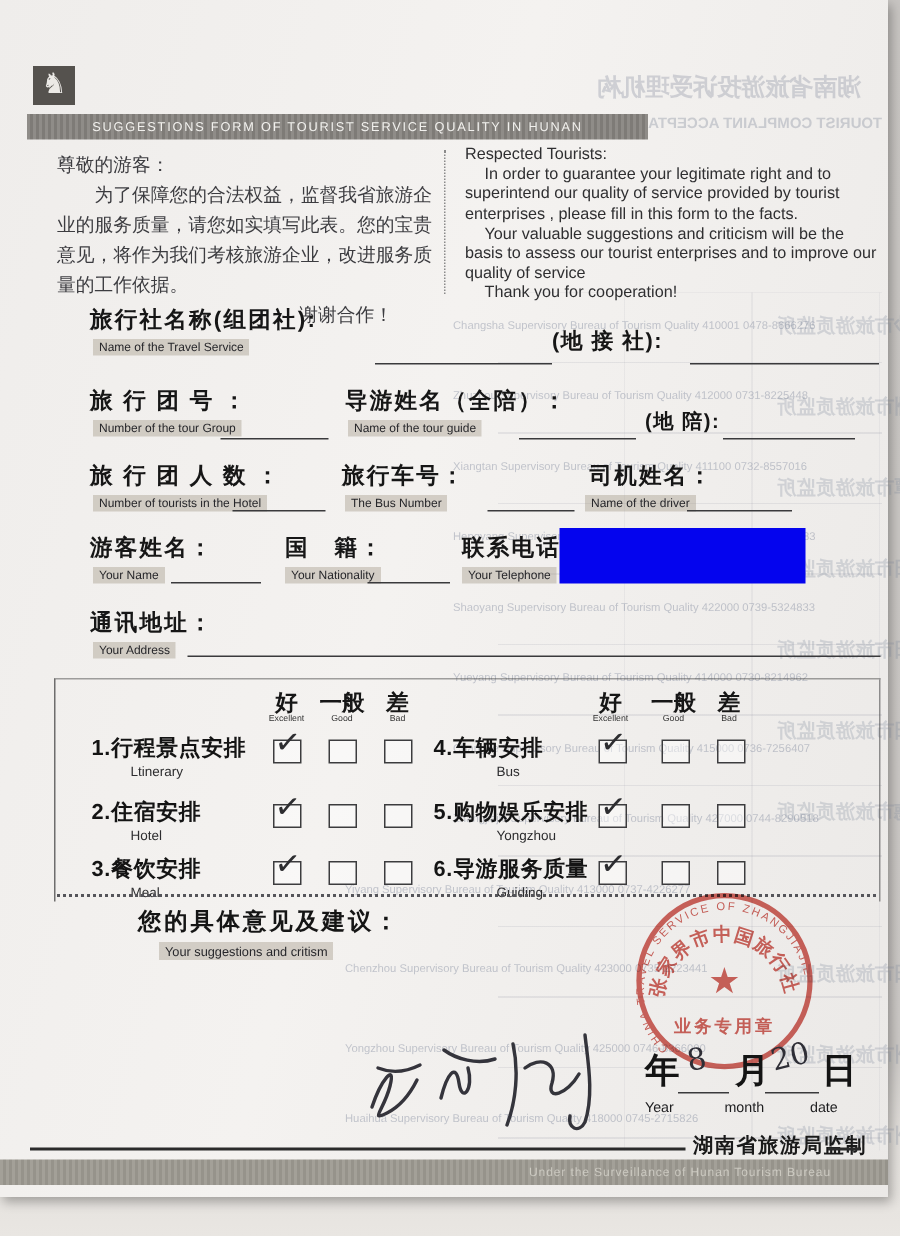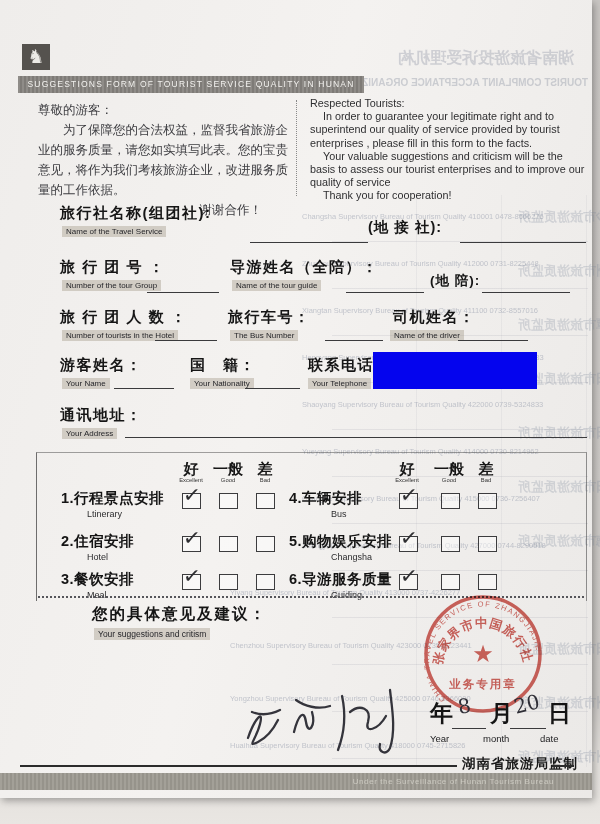--- a/index.html
+++ b/index.html
@@ -6,21 +6,21 @@
   body{width:600px;height:824px;background:linear-gradient(180deg,#c8c5c2 0%,#ccc9c6 85%,#e2dfdb 92%,#e9e6e2 100%);
        font-family:"Liberation Sans",sans-serif;overflow:hidden;position:relative;}
   .paper{position:absolute;left:0;top:0;width:592px;height:798px;
          background:linear-gradient(105deg,#efedeb 0%,#f4f2f0 45%,#ebe9e7 100%);
          box-shadow:2px 3px 7px rgba(0,0,0,.3);}
   .abs{position:absolute;}
   
   .logo{left:22px;top:44px;width:28px;height:26px;background:#55524e;color:#eceae6;
         font-size:19px;line-height:26px;text-align:center;}
   .title{left:56px;top:40px;font-size:23px;font-weight:700;letter-spacing:1px;color:#181818;white-space:nowrap;}
-  .banner{left:18px;top:76px;width:346px;height:17px;
+  .banner{left:18px;top:76px;width:414px;height:17px;
           background:repeating-linear-gradient(90deg,#8f8c88 0 2px,#7e7b77 2px 4px);
           color:#f2f1ee;font-size:8.5px;letter-spacing:1.2px;line-height:17px;text-align:center;white-space:nowrap;}
   
   .mirror{transform:scaleX(-1);}
   .bleed-title-zh{left:356px;top:48px;width:218px;font-size:16px;font-weight:700;color:rgba(122,130,148,.30);white-space:nowrap;}
   .bleed-title-en{left:288px;top:77px;width:300px;font-size:10px;font-weight:700;color:rgba(122,130,148,.33);white-space:nowrap;}
   .bleed-row{font-size:7.5px;color:rgba(98,108,134,.34);white-space:nowrap;overflow:hidden;}
   .bleed-zh{font-size:13px;font-weight:700;color:rgba(120,130,152,.26);white-space:nowrap;}
   .bleed-lines{left:332px;top:195px;width:256px;height:572px;
      background:repeating-linear-gradient(180deg,transparent 0 46px,rgba(140,142,158,.16) 46px 47px),
@@ -48,21 +48,21 @@
   .rh .z{display:block;font-size:15px;font-weight:700;color:#161616;line-height:15px;}
   .rh .e{display:block;font-size:6.5px;color:#333;transform:scale(.9);}
   .itm .z{font-size:14.5px;font-weight:700;color:#141414;white-space:nowrap;letter-spacing:.5px;}
   .itm .e{font-size:9px;color:#2d2d2f;display:block;margin-left:26px;margin-top:1px;}
   .cbx{width:17px;height:14px;border:1.6px solid #3c3c3e;background:rgba(255,255,255,.45);}
   .tick{position:absolute;left:0px;top:-11px;font-size:21px;color:#2d2d30;transform:rotate(5deg);
         font-family:"DejaVu Sans",sans-serif;pointer-events:none;}
   .dotline{left:38px;top:596px;width:546px;border-top:2px dotted #55555a;height:0;}
   
   .sug-zh{left:92px;top:604px;font-size:15.5px;font-weight:700;letter-spacing:2px;color:#151515;}
-  .sug-en{left:94px;top:628px;font-size:8.5px;}
+  .sug-en{left:106px;top:628px;font-size:8.5px;}
   .stamp{left:402px;top:578px;mix-blend-mode:multiply;opacity:.82;}
   .sig{left:238px;top:682px;}
   .dch{font-size:23px;font-weight:700;color:#141414;}
   .hand{font-family:"DejaVu Serif",serif;font-size:20px;color:#2e2e36;}
   .den{font-size:9.5px;color:#1d1d1f;}
   
   .f-line{background:#2b2b2b;height:2px;}
   .f-zh{left:462px;top:755px;font-size:13.5px;font-weight:700;color:#1a1a1a;letter-spacing:1px;}
   .f-bar{left:0;top:773px;width:592px;height:17px;
          background:repeating-linear-gradient(90deg,#a3a098 0 2px,#96938b 2px 4px);
@@ -230,21 +230,21 @@
       </div>
     <div class="abs cbx" style="left:404px;top:40px">
         <span class="tick"></span>
       </div>
     <div class="abs cbx" style="left:441px;top:40px">
         <span class="tick"></span>
       </div>
 
     <div class="abs itm" style="left:252px;top:79px">
       <span class="z">5.购物娱乐安排</span>
-      <span class="e" style="margin-left:42px">Changsha</span></div>
+      <span class="e" style="margin-left:42px">Yongzhou</span></div>
     <div class="abs cbx" style="left:362px;top:83px">
         <span class="tick">✓</span>
       </div>
     <div class="abs cbx" style="left:404px;top:83px">
         <span class="tick"></span>
       </div>
     <div class="abs cbx" style="left:441px;top:83px">
         <span class="tick"></span>
       </div>
 

